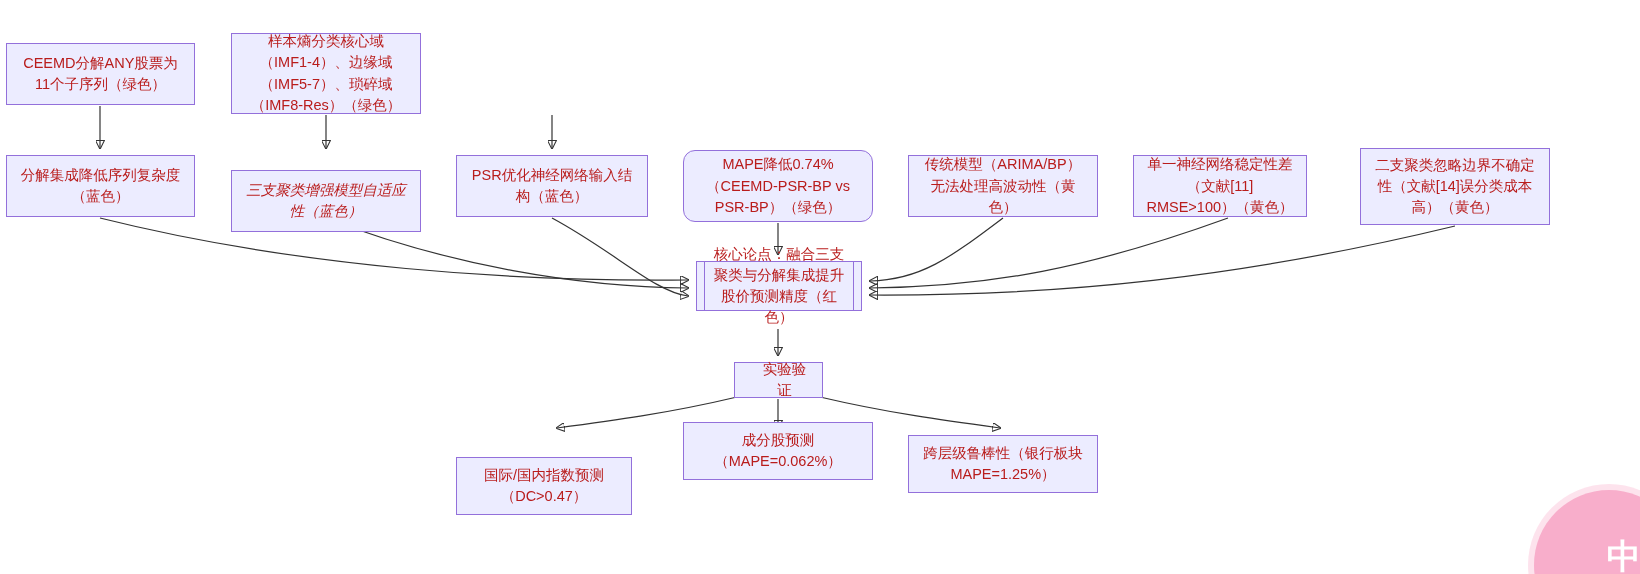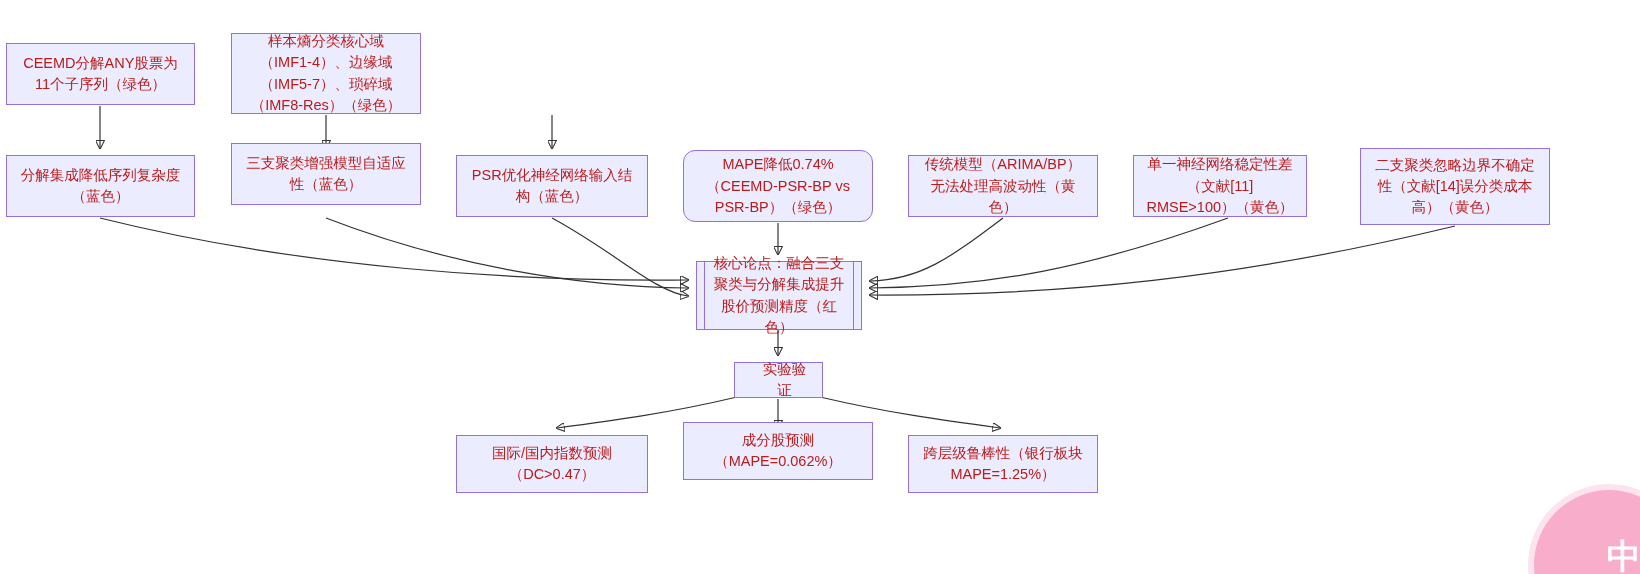--- a/index.html
+++ b/index.html
@@ -70,32 +70,32 @@
     <path d="M778,329 L778,355" marker-end="url(#arrow)"></path>
     <path d="M737,397 C670,413 610,421 557,428" marker-end="url(#arrow)"></path>
     <path d="M778,399 L778,428" marker-end="url(#arrow)"></path>
     <path d="M820,397 C888,413 948,421 1000,428" marker-end="url(#arrow)"></path>
   </svg>
 
   <div class="node" style="left:6px;    top:43px;  width:189px; height:62px;">CEEMD分解ANY股票为11个子序列（绿色）</div>
   <div class="node" style="left:231px;  top:33px;  width:190px; height:81px;">样本熵分类核心域（IMF1-4）、边缘域（IMF5-7）、琐碎域（IMF8-Res）（绿色）</div>
 
   <div class="node" style="left:6px;    top:155px; width:189px; height:62px;">分解集成降低序列复杂度（蓝色）</div>
-  <div class="node" style="left:231px;  top:143px; width:190px; height:62px;">三支聚类增强模型自适应性（蓝色）</div>
+  <div class="node" style="left:231px;  top:170px; width:190px; height:62px;font-style:italic;">三支聚类增强模型自适应性（蓝色）</div>
   <div class="node" style="left:456px;  top:155px; width:192px; height:62px;">PSR优化神经网络输入结构（蓝色）</div>
   <div class="node" style="left:683px;  top:150px; width:190px; height:72px;border-radius:12px;">MAPE降低0.74%（CEEMD-PSR-BP vs PSR-BP）（绿色）</div>
   <div class="node" style="left:908px;  top:155px; width:190px; height:62px;">传统模型（ARIMA/BP）无法处理高波动性（黄色）</div>
   <div class="node" style="left:1133px; top:155px; width:174px; height:62px;">单一神经网络稳定性差（文献[11] RMSE&gt;100）（黄色）</div>
   <div class="node" style="left:1360px; top:148px; width:190px; height:77px;">二支聚类忽略边界不确定性（文献[14]误分类成本高）（黄色）</div>
 
-  <div class="node subroutine" style="left:696px; top:261px; width:166px; height:69px; padding:4px 14px;">核心论点：融合三支聚类与分解集成提升股价预测精度（红色）</div>
+  <div class="node subroutine" style="left:696px; top:261px; width:166px; height:50px; padding:4px 14px;">核心论点：融合三支聚类与分解集成提升股价预测精度（红色）</div>
 
   <div class="node" style="left:734px;  top:362px; width:89px;  height:36px;padding-left:22px;">实验验证</div>
 
-  <div class="node" style="left:456px;  top:435px; width:192px; height:58px;">国际/国内指数预测（DC&gt;0.47）</div>
+  <div class="node" style="left:456px;  top:457px; width:176px; height:58px;">国际/国内指数预测（DC&gt;0.47）</div>
   <div class="node" style="left:683px;  top:422px; width:190px; height:58px;">成分股预测（MAPE=0.062%）</div>
   <div class="node" style="left:908px;  top:435px; width:190px; height:58px;">跨层级鲁棒性（银行板块 MAPE=1.25%）</div>
 
   <div class="watermark">
     <span>中A</span>
   </div>
 
 </div>
 
 </body></html>

